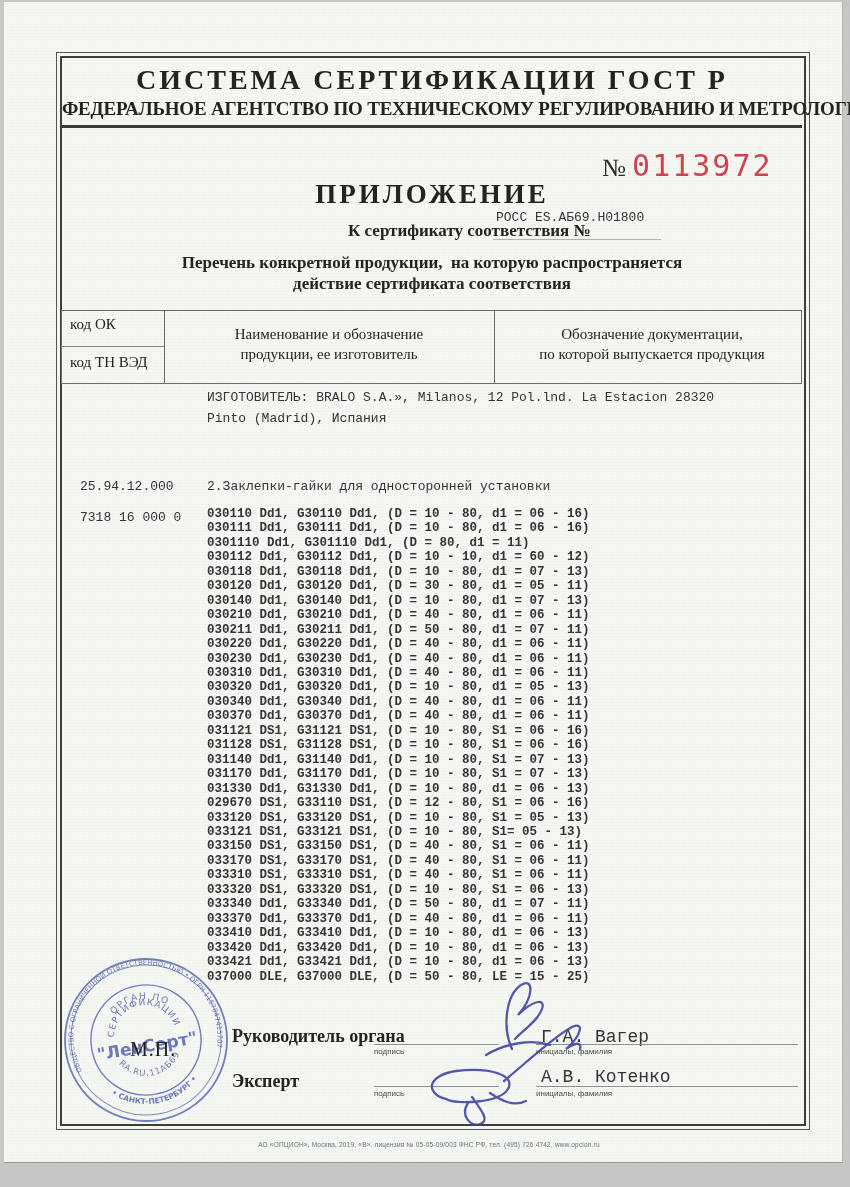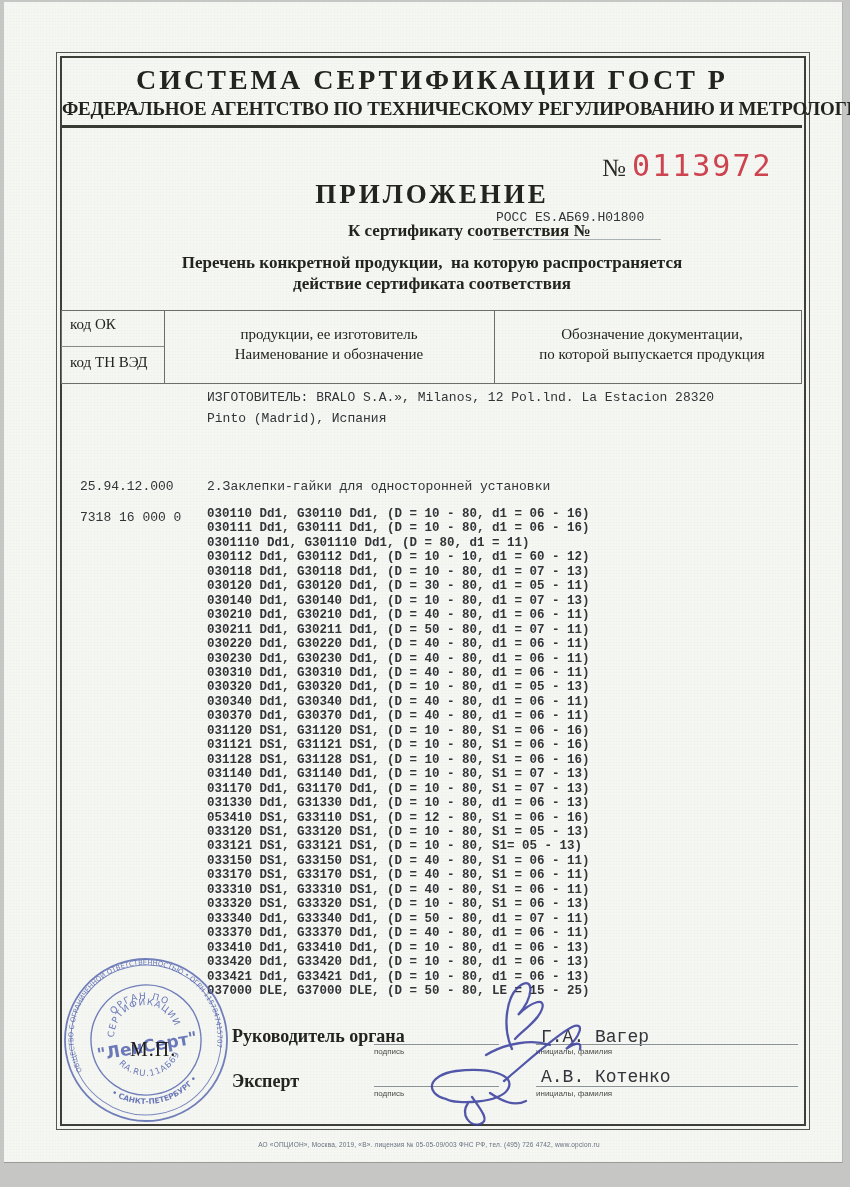--- a/index.html
+++ b/index.html
@@ -90,22 +90,22 @@
   <div class="subtitle subtitle-1">Перечень конкретной продукции,  на которую распространяется</div>
   <div class="subtitle subtitle-2">действие сертификата соответствия</div>
 
   <div class="thead-box"></div>
   <div class="thead-v1"></div>
   <div class="thead-v2"></div>
   <div class="thead-h1"></div>
   <div class="lbl-ok">код ОК</div>
   <div class="lbl-tnved">код ТН ВЭД</div>
   <div class="hdr-mid">
+    <div>Наименование и обозначение</div>
     <div>продукции, ее изготовитель</div>
-    <div>Наименование и обозначение</div>
   </div>
   <div class="hdr-right">
     <div>Обозначение документации,</div>
     <div>по которой выпускается продукция</div>
   </div>
 
   <div class="manuf-1 mono">ИЗГОТОВИТЕЛЬ: BRALO S.A.», Milanos, 12 Pol.lnd. La Estacion 28320</div>
   <div class="manuf-2 mono">Pinto (Madrid), Испания</div>
   <div class="code-ok mono">25.94.12.000</div>
   <div class="group-title mono">2.Заклепки-гайки для односторонней установки</div>
@@ -119,27 +119,26 @@
       <div class="list-line">030120 Dd1, G30120 Dd1, (D = 30 - 80, d1 = 05 - 11)</div>
       <div class="list-line">030140 Dd1, G30140 Dd1, (D = 10 - 80, d1 = 07 - 13)</div>
       <div class="list-line">030210 Dd1, G30210 Dd1, (D = 40 - 80, d1 = 06 - 11)</div>
       <div class="list-line">030211 Dd1, G30211 Dd1, (D = 50 - 80, d1 = 07 - 11)</div>
       <div class="list-line">030220 Dd1, G30220 Dd1, (D = 40 - 80, d1 = 06 - 11)</div>
       <div class="list-line">030230 Dd1, G30230 Dd1, (D = 40 - 80, d1 = 06 - 11)</div>
       <div class="list-line">030310 Dd1, G30310 Dd1, (D = 40 - 80, d1 = 06 - 11)</div>
       <div class="list-line">030320 Dd1, G30320 Dd1, (D = 10 - 80, d1 = 05 - 13)</div>
       <div class="list-line">030340 Dd1, G30340 Dd1, (D = 40 - 80, d1 = 06 - 11)</div>
       <div class="list-line">030370 Dd1, G30370 Dd1, (D = 40 - 80, d1 = 06 - 11)</div>
-      <div class="list-line">031120 DS1, G31120 DS1, (D = 10 - 80, S1 = 06 - 16)</div>
       <div class="list-line">031121 DS1, G31121 DS1, (D = 10 - 80, S1 = 06 - 16)</div>
       <div class="list-line">031128 DS1, G31128 DS1, (D = 10 - 80, S1 = 06 - 16)</div>
       <div class="list-line">031140 Dd1, G31140 Dd1, (D = 10 - 80, S1 = 07 - 13)</div>
       <div class="list-line">031170 Dd1, G31170 Dd1, (D = 10 - 80, S1 = 07 - 13)</div>
       <div class="list-line">031330 Dd1, G31330 Dd1, (D = 10 - 80, d1 = 06 - 13)</div>
-      <div class="list-line">053410 DS1, G33110 DS1, (D = 12 - 80, S1 = 06 - 16)</div>
+      <div class="list-line">029670 DS1, G33110 DS1, (D = 12 - 80, S1 = 06 - 16)</div>
       <div class="list-line">033120 DS1, G33120 DS1, (D = 10 - 80, S1 = 05 - 13)</div>
       <div class="list-line">033121 DS1, G33121 DS1, (D = 10 - 80, S1= 05 - 13)</div>
       <div class="list-line">033150 DS1, G33150 DS1, (D = 40 - 80, S1 = 06 - 11)</div>
       <div class="list-line">033170 DS1, G33170 DS1, (D = 40 - 80, S1 = 06 - 11)</div>
       <div class="list-line">033310 DS1, G33310 DS1, (D = 40 - 80, S1 = 06 - 11)</div>
       <div class="list-line">033320 DS1, G33320 DS1, (D = 10 - 80, S1 = 06 - 13)</div>
       <div class="list-line">033340 Dd1, G33340 Dd1, (D = 50 - 80, d1 = 07 - 11)</div>
       <div class="list-line">033370 Dd1, G33370 Dd1, (D = 40 - 80, d1 = 06 - 11)</div>
       <div class="list-line">033410 Dd1, G33410 Dd1, (D = 10 - 80, d1 = 06 - 13)</div>
       <div class="list-line">033420 Dd1, G33420 Dd1, (D = 10 - 80, d1 = 06 - 13)</div>

